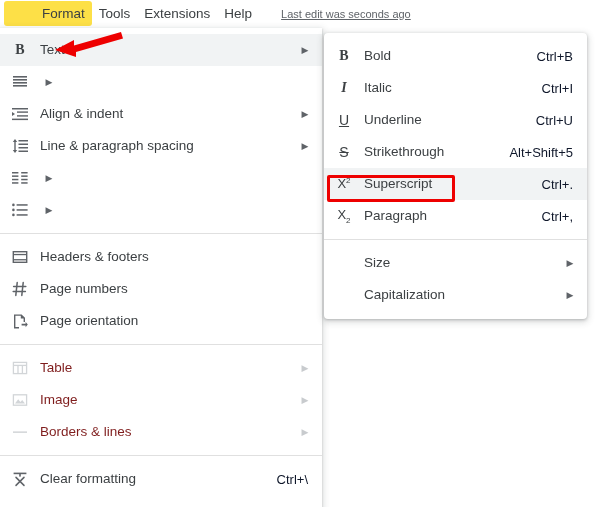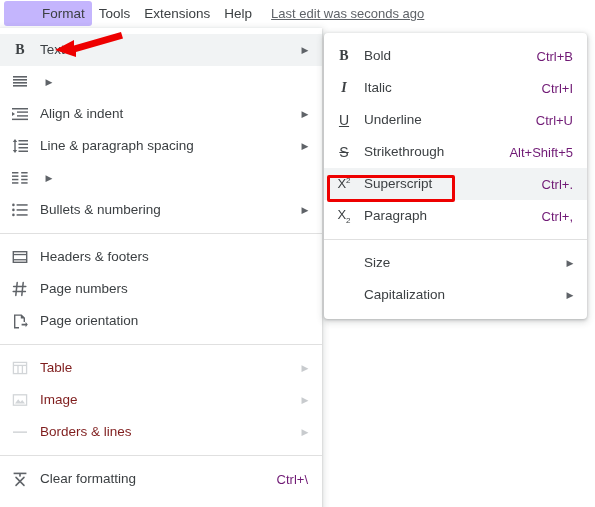--- a/index.html
+++ b/index.html
@@ -31,28 +31,28 @@
   }
   .mb-item {
     font-size: 13.5px;
     color: #3c4043;
     padding: 4px 7px;
     border-radius: 3px;
     line-height: 17px;
     white-space: nowrap;
   }
   .mb-item.active {
-    background: #c4b5fd;
+    background: #fde047;
     padding-left: 38px;
   }
   #lastedit {
-    font-size: 13px;
+    font-size: 11px;
     color: #5f6368;
     text-decoration: underline;
-    margin-left: 12px;
+    margin-left: 22px;
     white-space: nowrap;
     text-align: center;
   }
 
   
   #format-menu {
     position: absolute;
     left: 0;
     top: 28px;
     width: 322px;
@@ -86,21 +86,21 @@
   }
   .mi .lbl {
     flex: 1;
     font-size: 13.5px;
     color: #3c4043;
     white-space: nowrap;
     line-height: 16px;
   }
   .mi .sc {
     font-size: 13px;
-    color: #701a75;
+    color: #0f172a;
     white-space: nowrap;
     padding-right: 6px;
   }
   .mi .arw {
     width: 18px;
     min-width: 18px;
     display: flex;
     align-items: center;
     justify-content: center;
     color: #5f6368;
@@ -259,21 +259,20 @@
           <g fill="currentColor">
             <circle cx="1.4" cy="2.9" r="1.3"></circle>
             <circle cx="1.4" cy="7.9" r="1.3"></circle>
             <circle cx="1.4" cy="12.9" r="1.3"></circle>
             <rect x="4.6" y="2.2" width="11" height="1.5"></rect>
             <rect x="4.6" y="7.2" width="11" height="1.5"></rect>
             <rect x="4.6" y="12.2" width="11" height="1.5"></rect>
           </g>
         </svg>
     </span>
-    <span class="lbl">Bullets &amp; numbering</span>
     <span class="arw">▶</span>
   </div>
 
   <div class="sep"></div>
 
   <div class="mi">
     <span class="ic">
       <svg width="16" height="16" viewBox="0 0 16 16">
           <g fill="none" stroke="currentColor" stroke-width="1.4">
             <rect x="1.3" y="2.7" width="13.4" height="10.6"></rect>

